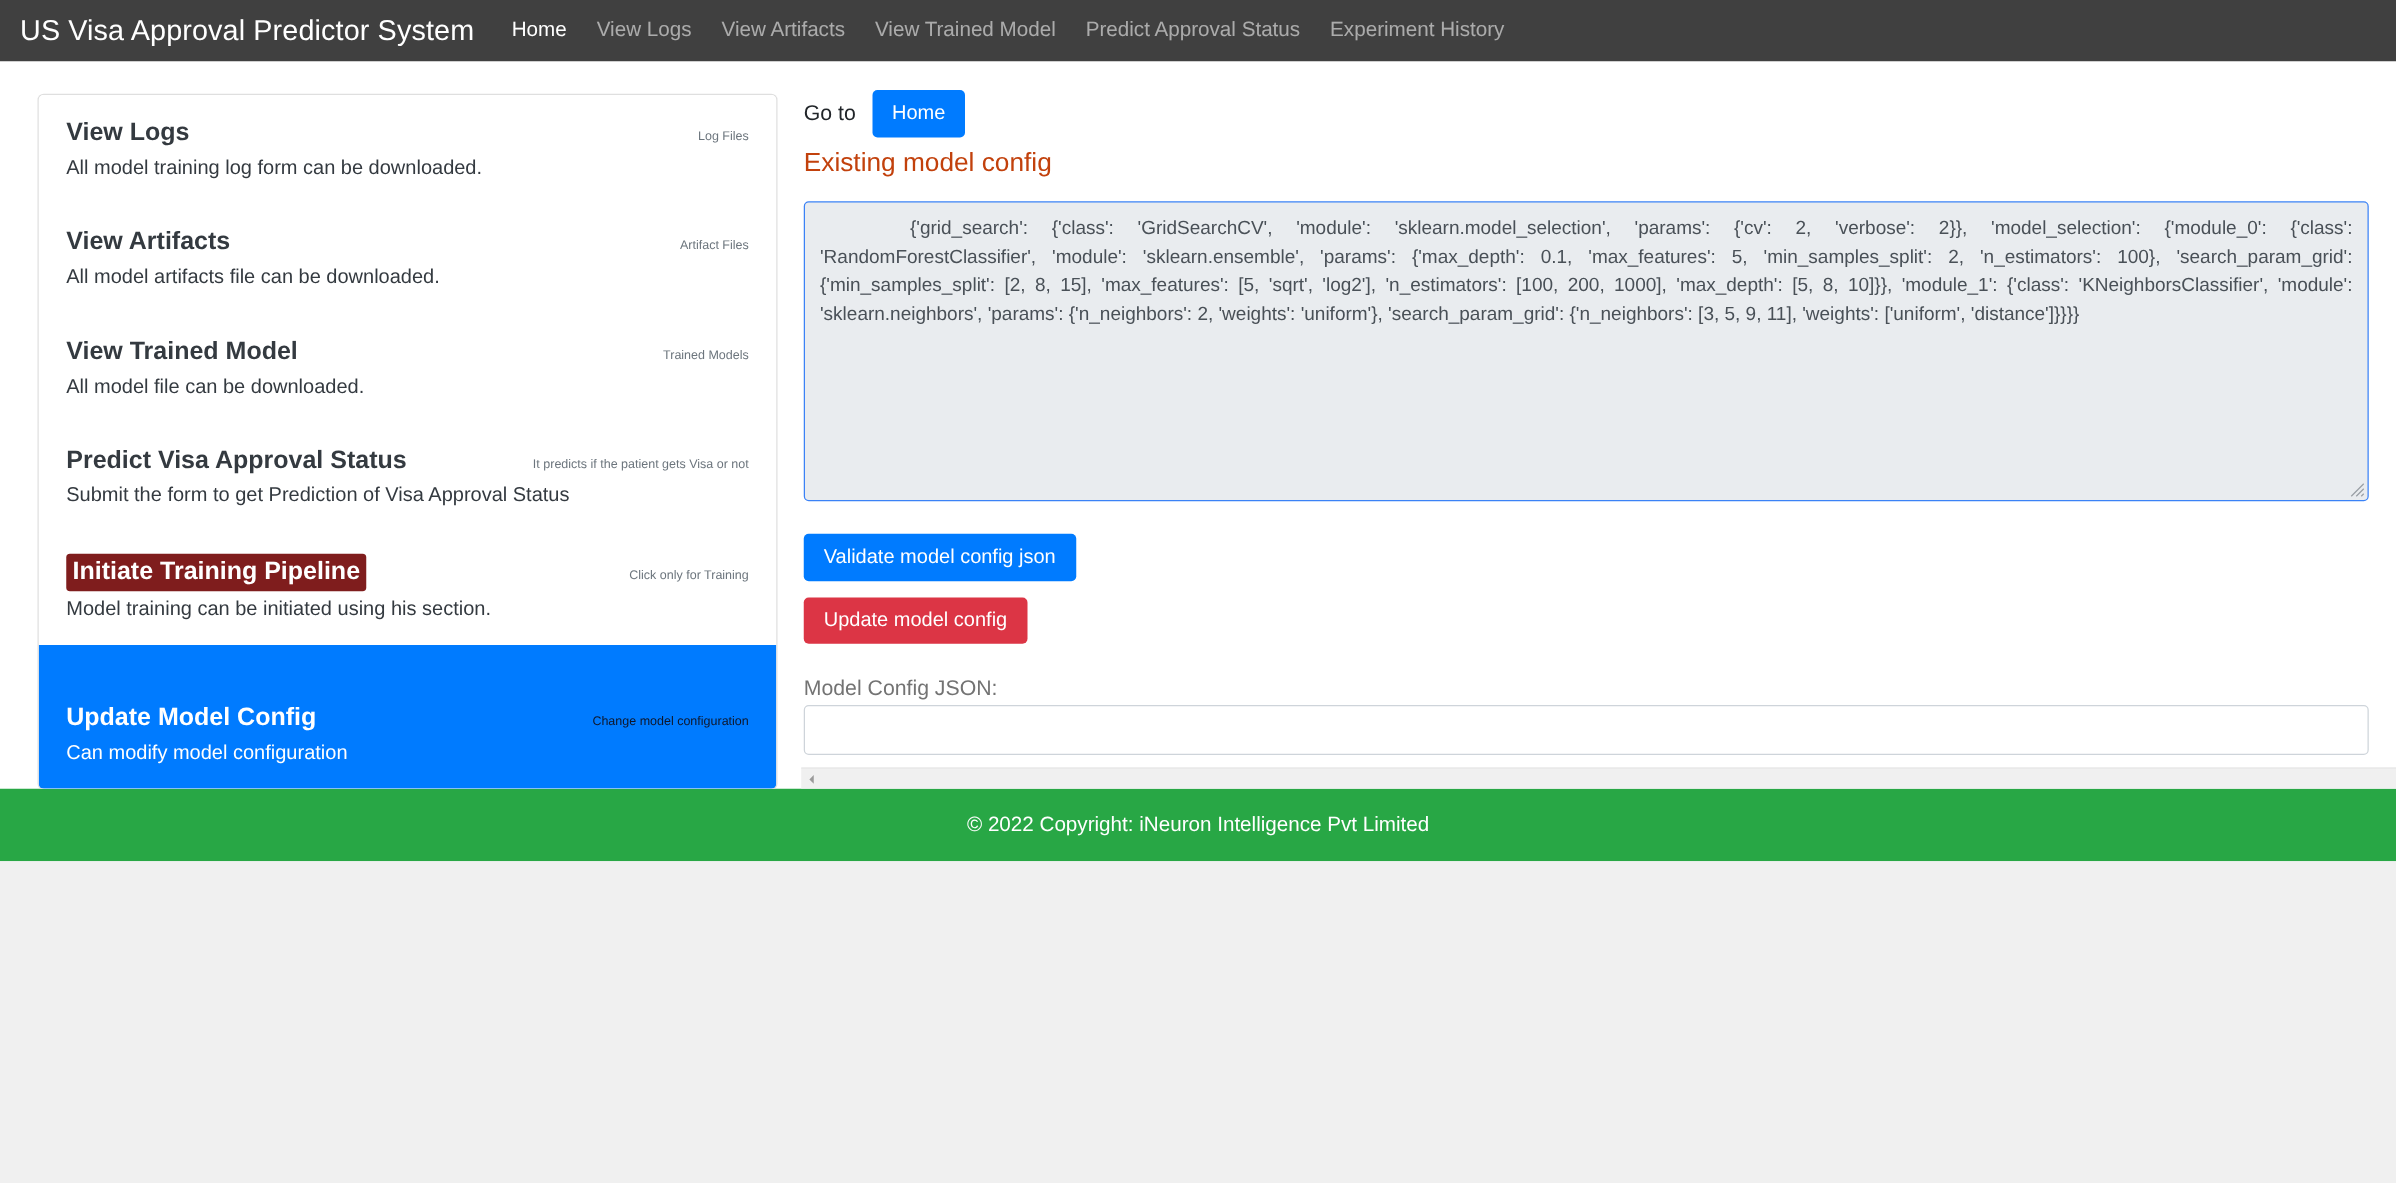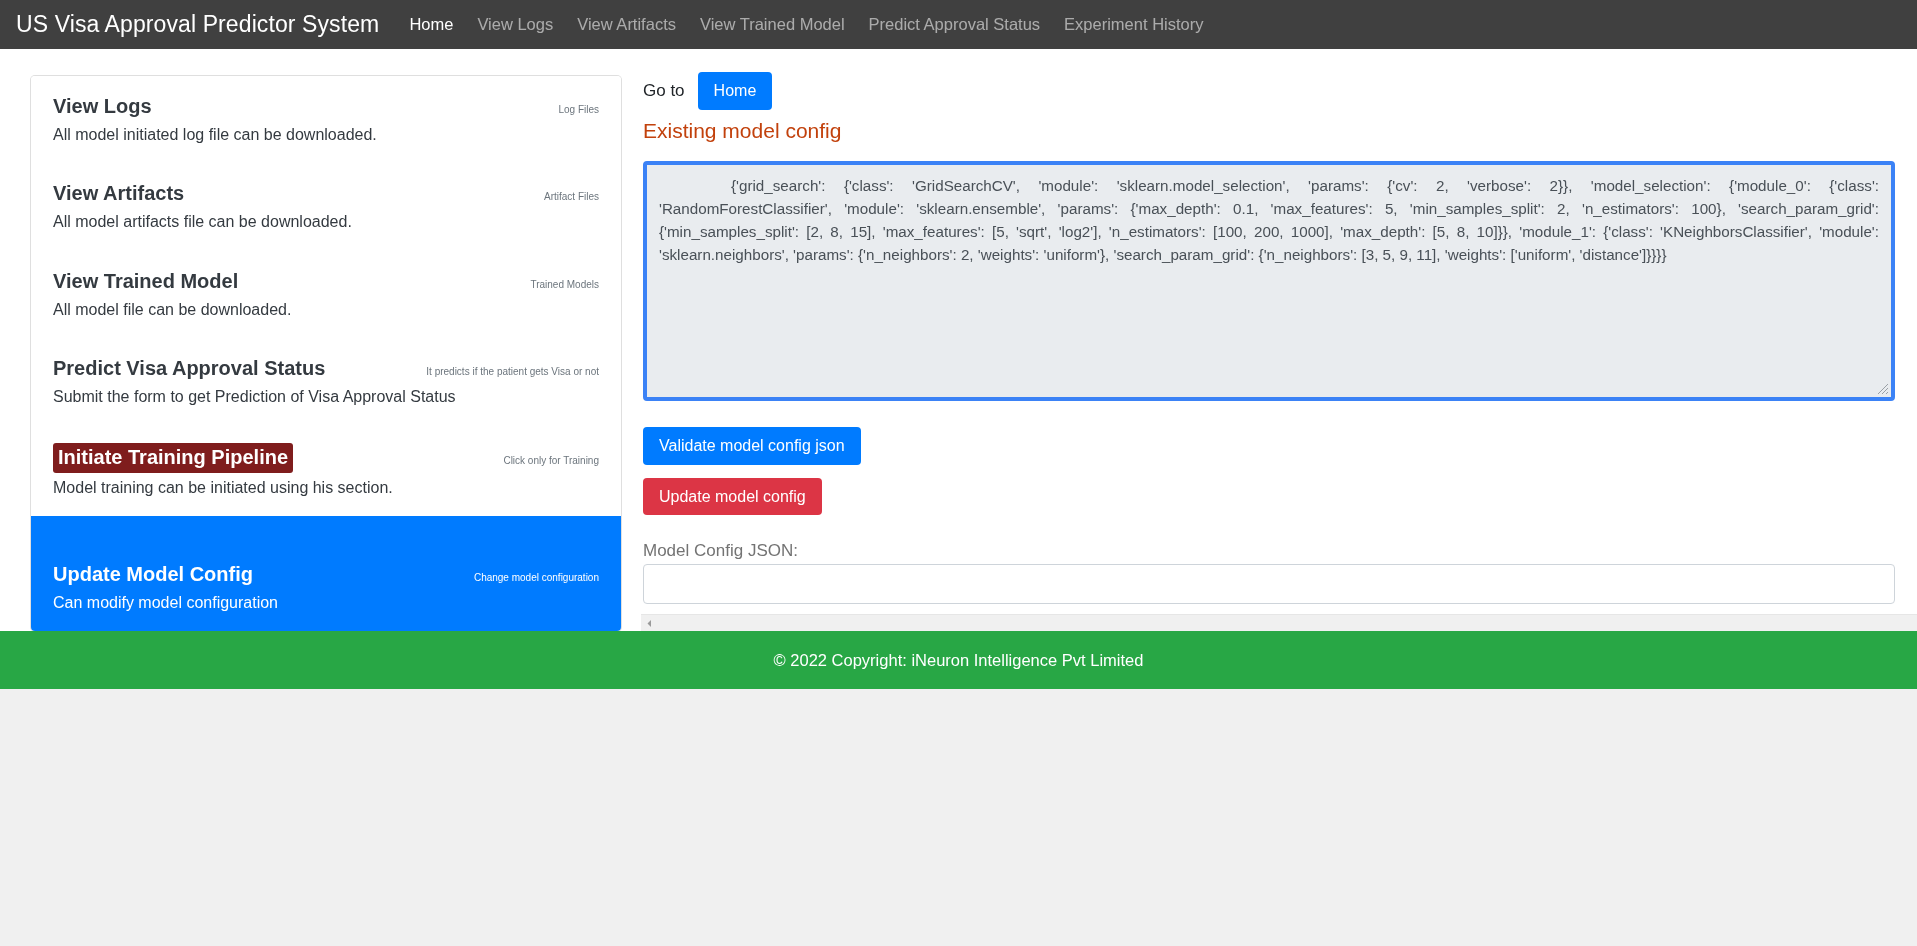--- a/index.html
+++ b/index.html
@@ -96,21 +96,21 @@
     padding: 1px 5px 2px 5px;
     border-radius: 3px;
     display: inline-block;
   }
   .li-meta {
     font-size: 10px;
     color: #6c757d;
     white-space: nowrap;
     padding-left: 14px;
   }
-  .list-item.active .li-meta { color: #ffffff; margin-top: 39px; }
+  .list-item.active .li-meta { color: #0f172a; margin-top: 39px; }
   .li-desc {
     font-size: 16px;
     color: #343a40;
     line-height: 1.4;
     margin-top: 2px;
   }
   .list-item.active .li-desc { color: #ffffff; }
 
   
   .right-col {
@@ -145,21 +145,21 @@
   .section-label {
     font-size: 21px;
     color: #c2410c;
     margin-bottom: 18px;
   }
 
   .config-box {
     width: 100%;
     height: 240px;
     background: #e9ecef;
-    border: 4px solid #3b82f6;
+    border: 1px solid #3b82f6;
     border-radius: 4px;
     padding: 9px 12px;
     font-family: "Liberation Sans", sans-serif;
     font-size: 15.2px;
     line-height: 1.52;
     color: #495057;
     text-align: justify;
     text-indent: 72px;
     word-break: break-word;
     overflow: hidden;
@@ -252,21 +252,21 @@
 <div class="page">
 
   <div class="left-col">
     <div class="list-group">
 
       <div class="list-item">
         <div class="li-head">
           <span class="li-title">View Logs</span>
           <span class="li-meta">Log Files</span>
         </div>
-        <div class="li-desc">All model initiated log file can be downloaded.</div>
+        <div class="li-desc">All model training log form can be downloaded.</div>
       </div>
 
       <div class="list-item">
         <div class="li-head">
           <span class="li-title">View Artifacts</span>
           <span class="li-meta">Artifact Files</span>
         </div>
         <div class="li-desc">All model artifacts file can be downloaded.</div>
       </div>
 

